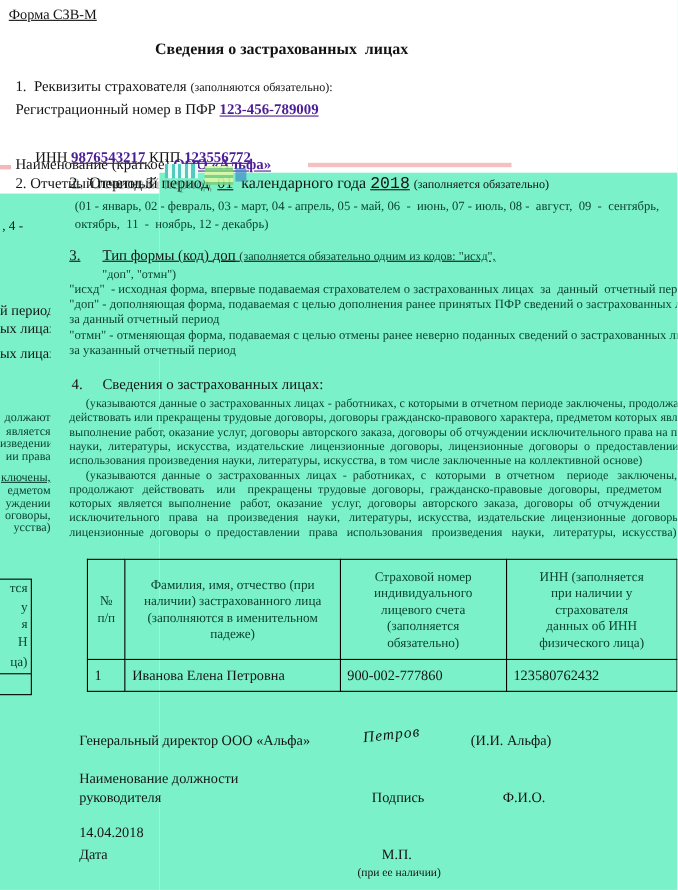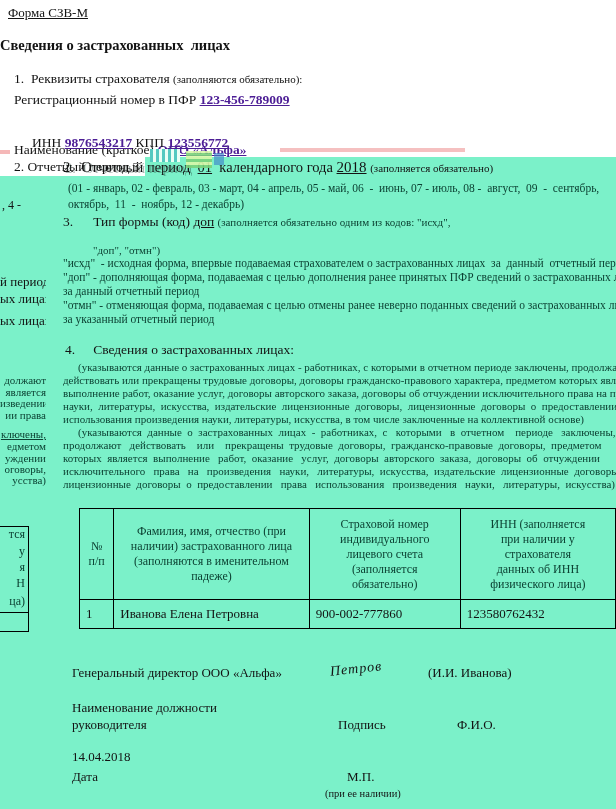--- a/index.html
+++ b/index.html
@@ -19,21 +19,21 @@
   .fragbox{position:absolute;border:1px solid #000;background:var(--green);}
   .jumble{text-shadow:2px 1px 0 rgba(20,50,40,0.35);}
   .sig{font-style:italic;transform:rotate(-6deg);letter-spacing:1px;}
 </style>
 </head>
 <body>
 
 <div id="page">
 
   <div class="abs u" style="left:8px;top:6px;font-size:13px;">Форма СЗВ-М</div>
-  <div class="abs" style="left:0;top:37px;width:512px;text-align:left;font-size:14.5px;font-weight:bold;">Сведения о застрахованных  лицах</div>
+  <div class="abs" style="left:0;top:37px;width:512px;text-align:center;font-size:14.5px;font-weight:bold;">Сведения о застрахованных  лицах</div>
 
   <div class="abs" style="left:14px;top:71px;font-size:13.5px;"><span>1.  Реквизиты страхователя</span> <span style="font-size:11px;">(заполняются обязательно):</span></div>
 
   <div class="abs" style="left:14px;top:92px;font-size:13.5px;"><span>Регистрационный номер в ПФР</span> <span class="red u">123-456-789009</span></div>
 
   <div class="abs" style="left:14px;top:114px;font-size:13.5px;margin-top:28px;"><span>Наименование (краткое)</span> <span class="red u">ООО «Альфа»</span></div>
 
   <div class="abs" style="left:32px;top:135px;font-size:13.5px;"><span>ИНН</span> <span class="red u">9876543217</span> <span>КПП</span> <span class="red u">123556772</span></div>
 
   <div class="abs" style="left:14px;top:159px;font-size:13.5px;z-index:1;">2. Отчетный период 3</div>
@@ -41,26 +41,26 @@
   <div class="abs" style="left:0;top:150px;width:10px;height:4px;background:#f5b8b8;z-index:1;"></div>
   <div class="abs" style="left:280px;top:148px;width:185px;height:4px;background:#f5c0c0;z-index:1;"></div>
 
   <div class="gbg" style="left:145px;top:157px;width:471px;height:652px;z-index:2;"></div>
   <div class="gbg" style="left:0;top:176px;width:145px;height:633px;z-index:2;"></div>
 
   <div class="abs" style="left:150px;top:149px;width:30px;height:13px;z-index:4;background:repeating-linear-gradient(90deg,#54c9c0 0 3px,#eafff5 3px 6px);"></div>
   <div class="abs" style="left:186px;top:151px;width:26px;height:17px;z-index:4;opacity:.9;background:repeating-linear-gradient(0deg,#7ad17a 0 3px,#d9f7a8 3px 6px);"></div>
   <div class="abs" style="left:214px;top:153px;width:10px;height:12px;z-index:4;background:#3f86c9;opacity:.65;"></div>
 
-  <div class="abs" style="left:63px;top:159px;font-size:14.5px;z-index:3;"><span class="jumble">2.  Отчетный период</span>  <span class="u">01</span>  <span>календарного года</span> <span class="u" style="font-size:15px;">2018</span> <span style="font-size:11px;">(заполняется обязательно)</span></div>
+  <div class="abs" style="left:63px;top:159px;font-size:14.5px;z-index:3;"><span class="jumble">2.  Отчетный период</span>  <span class="u">01</span>  <span>календарного года</span> <span class="u" style="font-size:15px;font-family:Liberation Mono, monospace;">2018</span> <span style="font-size:11px;">(заполняется обязательно)</span></div>
 
   <div class="abs inkg" style="left:68px;top:182px;font-size:11.5px;z-index:3;">(01 - январь, 02 - февраль, 03 - март, 04 - апрель, 05 - май, 06  -  июнь, 07 - июль, 08 -  август,  09  -  сентябрь,</div>
   <div class="abs inkg" style="left:68px;top:198px;font-size:11.5px;z-index:3;">октябрь,  11  -  ноябрь, 12 - декабрь)</div>
 
-  <div class="abs" style="left:63px;top:214px;font-size:13.5px;z-index:3;"><span>3.</span><span style="margin-left:20px;">Тип формы (код)</span> <span class="u">доп</span> <span class="inkg" style="font-size:11px;">(заполняется обязательно одним из кодов: "исхд",</span></div>
+  <div class="abs" style="left:63px;top:224px;font-size:13.5px;z-index:3;text-decoration:underline;"><span>3.</span><span style="margin-left:20px;">Тип формы (код)</span> <span class="u">доп</span> <span class="inkg" style="font-size:11px;">(заполняется обязательно одним из кодов: "исхд",</span></div>
   <div class="abs inkg" style="left:93px;top:244px;font-size:11px;z-index:3;">"доп", "отмн")</div>
 
   <div class="abs inkg" style="left:63px;top:257px;font-size:11.5px;z-index:3;">"исхд"  - исходная форма, впервые подаваемая страхователем о застрахованных лицах  за  данный  отчетный период</div>
   <div class="abs inkg" style="left:63px;top:271px;font-size:11.5px;z-index:3;">"доп" - дополняющая форма, подаваемая с целью дополнения ранее принятых ПФР сведений о застрахованных лицах</div>
   <div class="abs inkg" style="left:63px;top:285px;font-size:11.5px;z-index:3;">за данный отчетный период</div>
   <div class="abs inkg" style="left:63px;top:299px;font-size:11.5px;z-index:3;">"отмн" - отменяющая форма, подаваемая с целью отмены ранее неверно поданных сведений о застрахованных лицах</div>
   <div class="abs inkg" style="left:63px;top:313px;font-size:11.5px;z-index:3;">за указанный отчетный период</div>
 
   <div class="abs" style="left:65px;top:342px;font-size:13.5px;z-index:3;"><span>4.</span><span style="margin-left:18px;">Сведения о застрахованных лицах:</span></div>
 
@@ -131,21 +131,21 @@
     <div class="abs inkg" style="right:3px;top:1px;font-size:12px;">тся</div>
     <div class="abs inkg" style="right:3px;top:18px;font-size:12px;">у</div>
     <div class="abs inkg" style="right:3px;top:34px;font-size:12px;">я</div>
     <div class="abs inkg" style="right:3px;top:50px;font-size:12px;">Н</div>
     <div class="abs inkg" style="right:3px;top:68px;font-size:12px;">ца)</div>
   </div>
   <div class="fragbox" style="left:-2px;top:612px;width:29px;height:18px;z-index:3;"></div>
 
   <div class="abs" style="left:72px;top:666px;font-size:13px;z-index:3;">Генеральный директор ООО «Альфа»</div>
   <div class="abs sig" style="left:330px;top:661px;font-size:14px;z-index:3;">Петров</div>
-  <div class="abs" style="left:428px;top:666px;font-size:13px;z-index:3;">(И.И. Иванова)</div>
+  <div class="abs" style="left:428px;top:666px;font-size:13px;z-index:3;">(И.И. Альфа)</div>
 
   <div class="abs" style="left:72px;top:701px;font-size:13px;z-index:3;">Наименование должности</div>
   <div class="abs" style="left:72px;top:718px;font-size:13px;z-index:3;">руководителя</div>
   <div class="abs" style="left:338px;top:718px;font-size:13px;z-index:3;">Подпись</div>
   <div class="abs" style="left:457px;top:718px;font-size:13px;z-index:3;">Ф.И.О.</div>
 
   <div class="abs" style="left:72px;top:750px;font-size:13px;z-index:3;">14.04.2018</div>
   <div class="abs" style="left:72px;top:770px;font-size:13px;z-index:3;">Дата</div>
   <div class="abs" style="left:347px;top:770px;font-size:13px;z-index:3;">М.П.</div>
   <div class="abs" style="left:325px;top:788px;font-size:10.5px;z-index:3;">(при ее наличии)</div>

